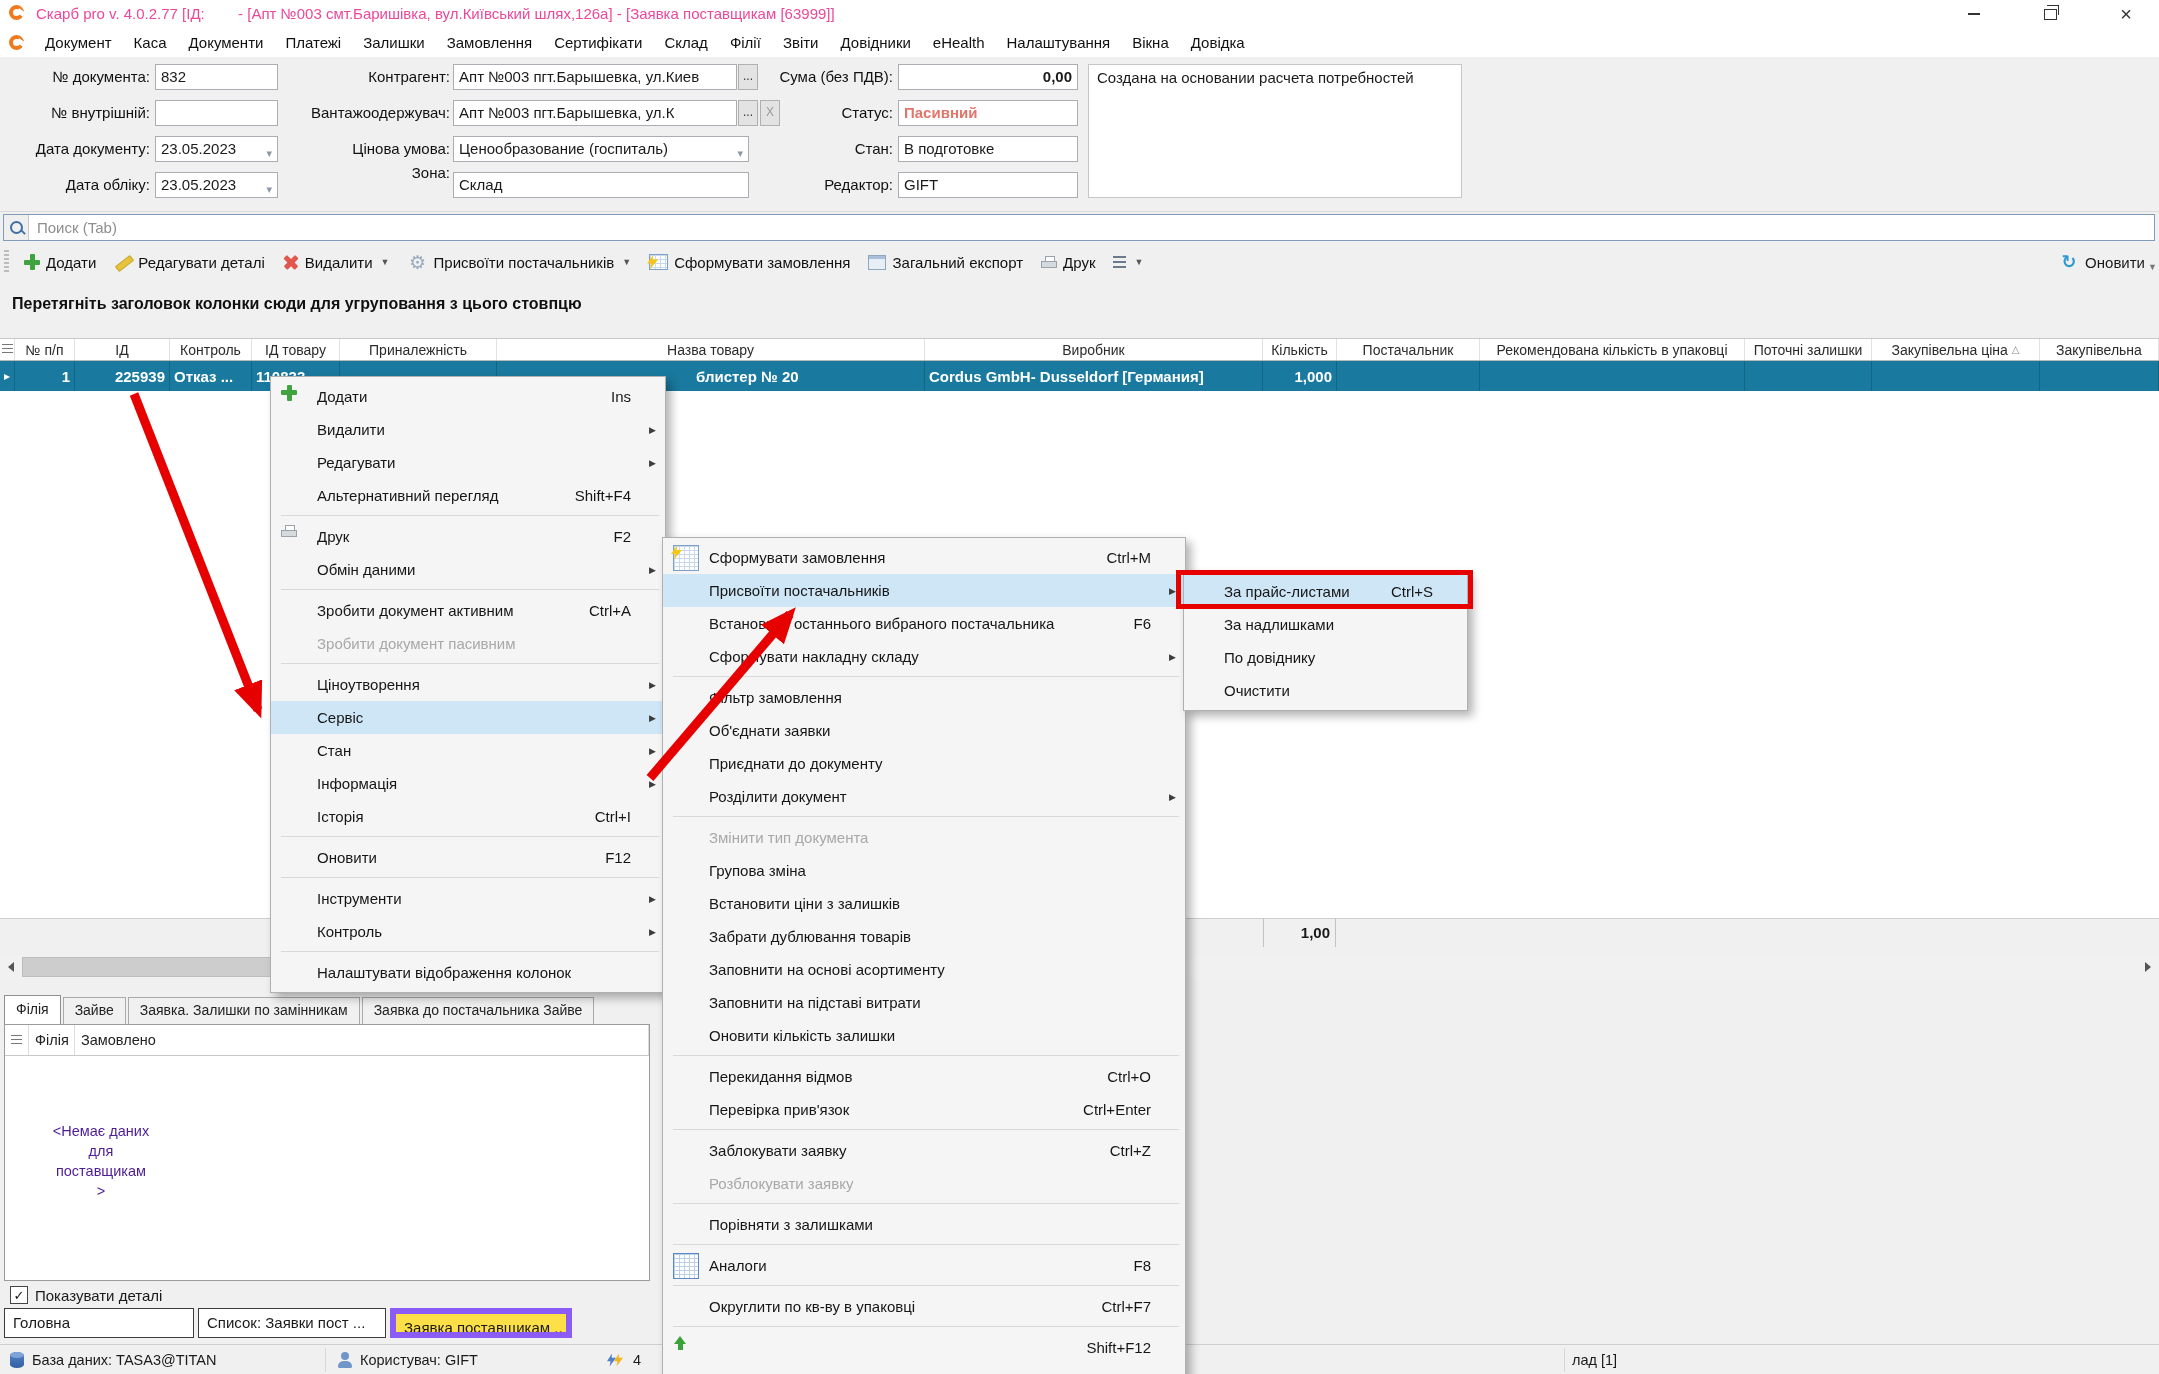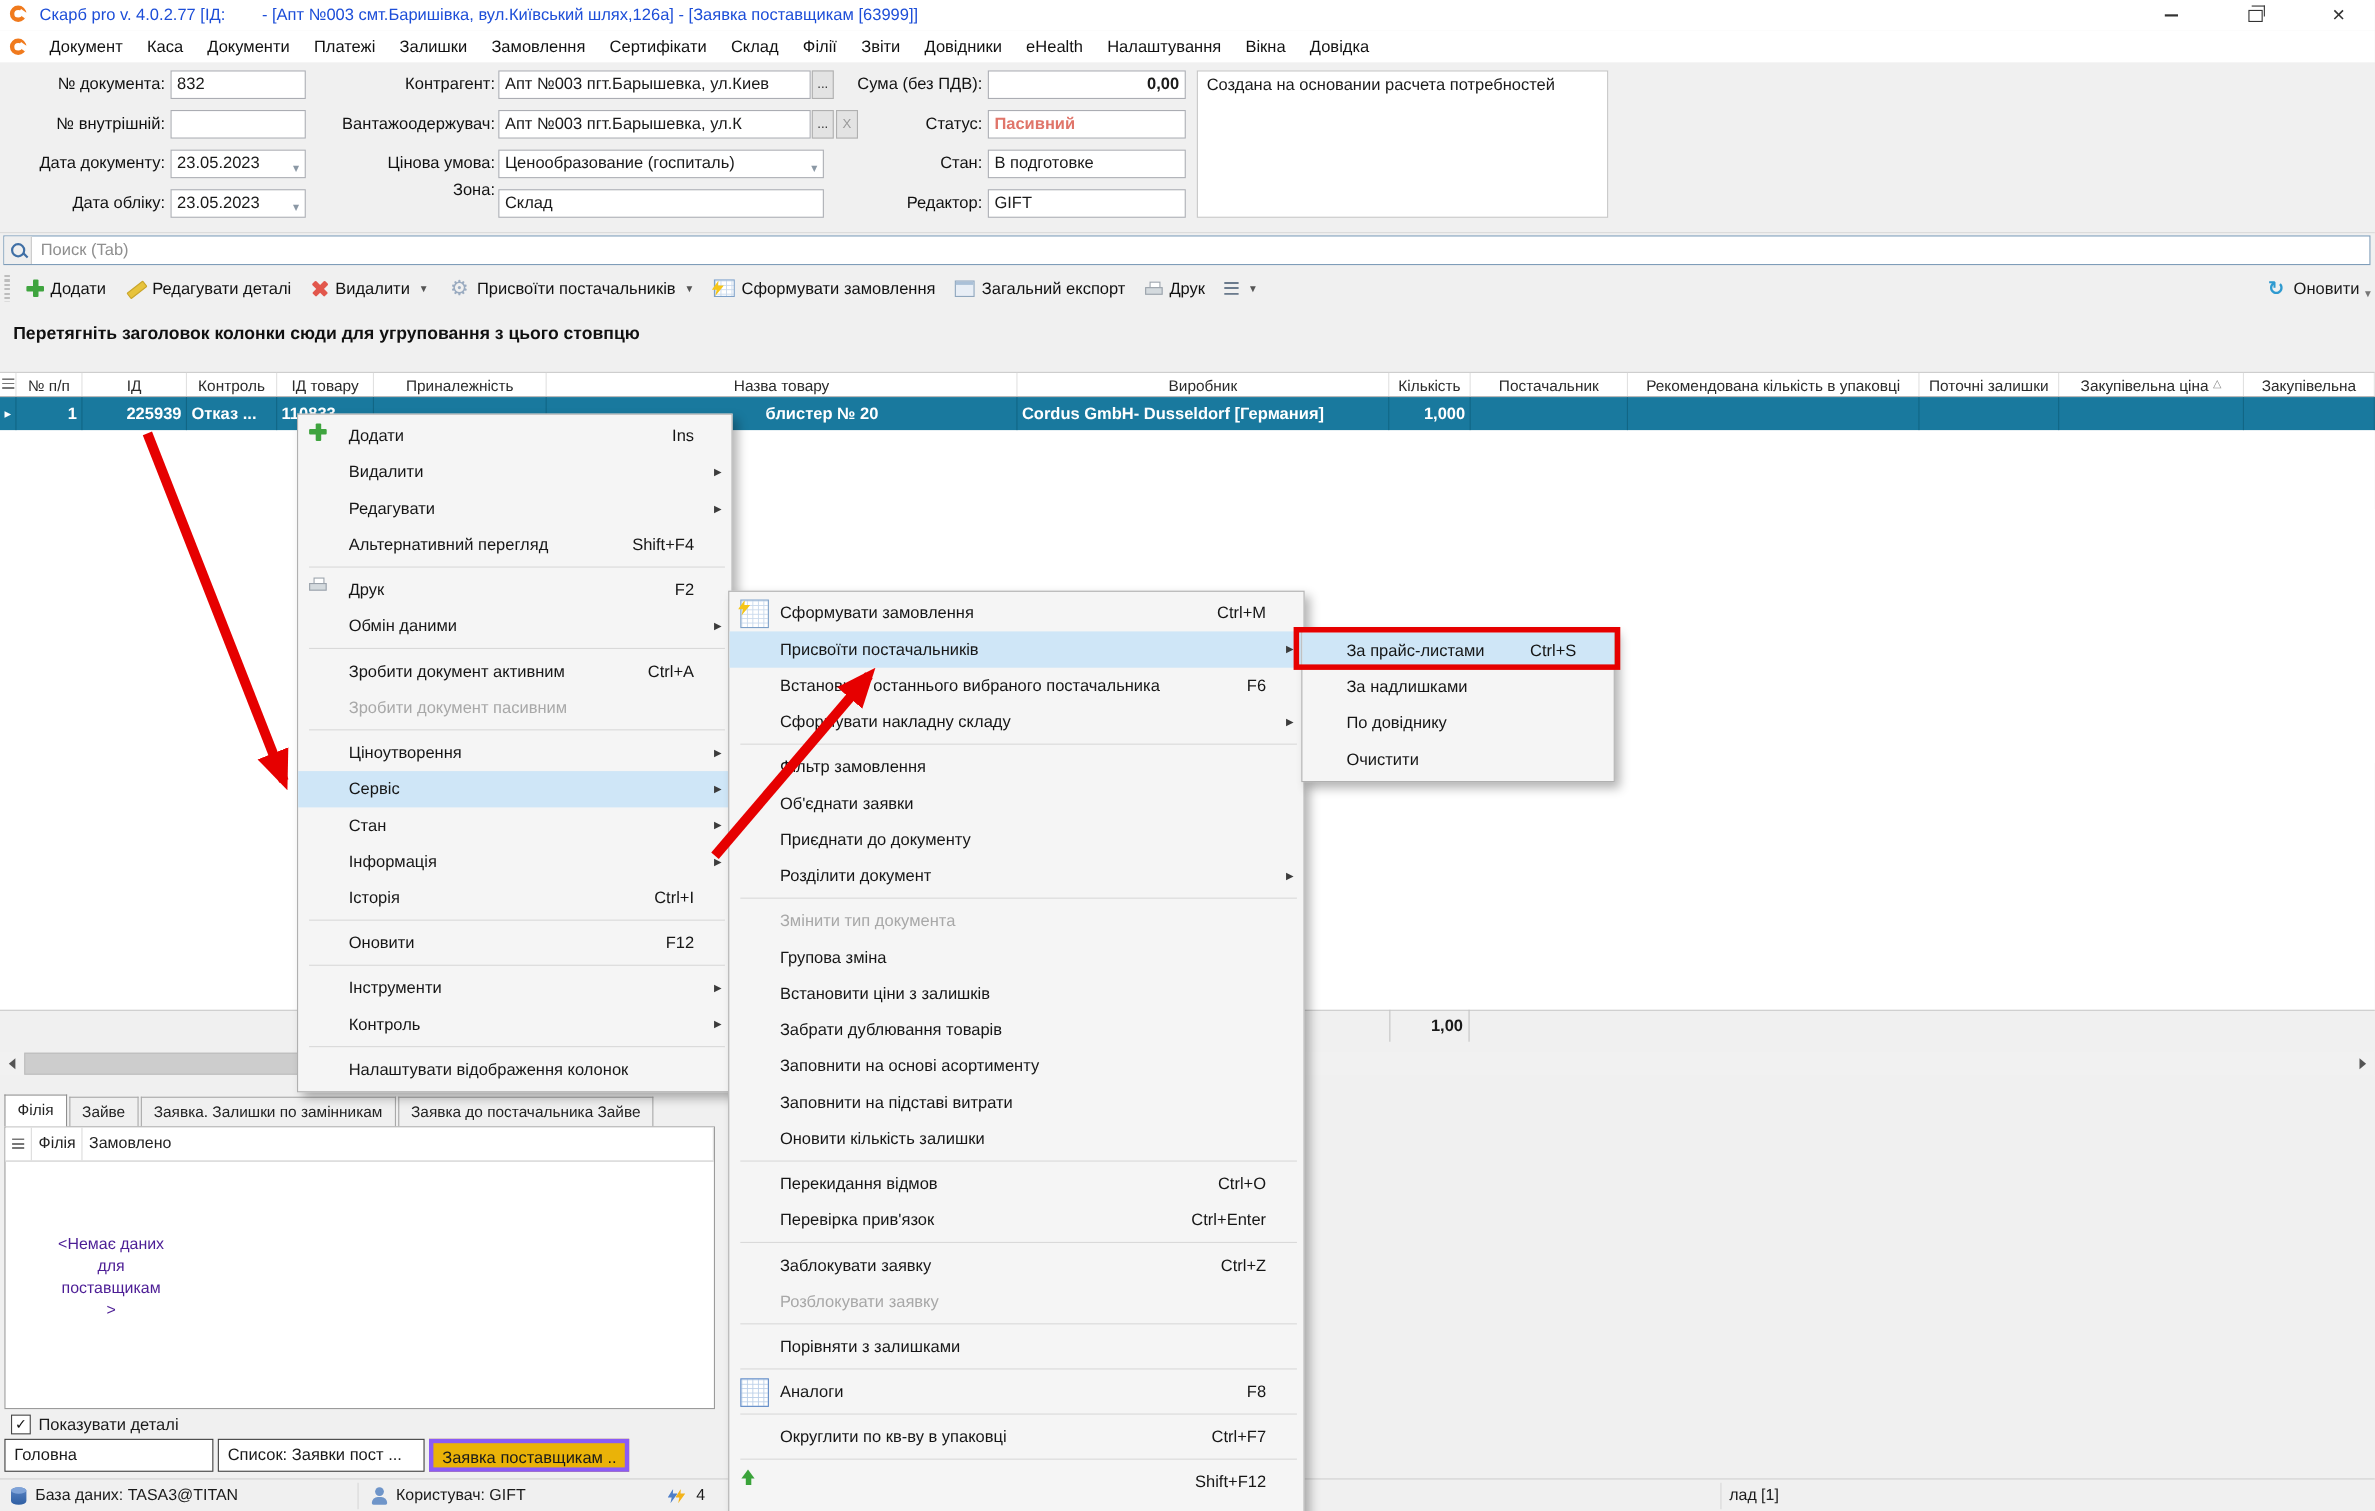--- a/index.html
+++ b/index.html
@@ -2,21 +2,21 @@
 <html><head>
 <meta charset="utf-8">
 <style>
   html,body{margin:0;padding:0;}
   body{width:2159px;height:1374px;position:relative;overflow:hidden;background:#f0f0f0;
        font-family:"Liberation Sans","DejaVu Sans",sans-serif;font-size:15px;color:#1a1a1a;
        -webkit-font-smoothing:antialiased;}
 
   
   .titlebar{position:absolute;left:0;top:0;width:2159px;height:28px;background:#ffffff;}
-  .title-text{position:absolute;left:36px;top:5px;font-size:15px;color:#1d4ed8;white-space:pre;}
+  .title-text{position:absolute;left:36px;top:5px;font-size:15px;color:#ec4899;white-space:pre;}
   .win-btn{position:absolute;top:0;width:44px;height:28px;display:flex;align-items:center;justify-content:center;color:#333;}
   .glyph-min{width:12px;height:0;border-top:2px solid #333;display:inline-block;}
   .glyph-restore{width:11px;height:9px;border:1.5px solid #333;display:inline-block;position:relative;background:#fff;}
   .glyph-restore::before{content:"";position:absolute;left:2px;top:-5px;width:11px;height:9px;border-top:1.5px solid #333;border-right:1.5px solid #333;}
   .glyph-close{font-size:20px;line-height:20px;color:#333;}
 
   
   .logo{width:15px;height:15px;border:4.5px solid #f07a1d;border-radius:50%;display:inline-block;position:relative;box-sizing:border-box;background:transparent;}
   .logo::after{content:"";position:absolute;right:-5px;top:1px;width:8px;height:5px;background:#fff;transform:rotate(35deg);}
   .logo-title{position:absolute;left:9px;top:5px;}
@@ -129,21 +129,21 @@
   .dbox{position:absolute;left:4px;top:1024px;width:646px;height:257px;background:#fff;border:1px solid #9b9b9b;box-sizing:border-box;}
   .dhead{display:flex;height:30px;border-bottom:1px solid #c9c9c9;background:#fff;}
   .dh{border-right:1px solid #dcdcdc;display:flex;align-items:center;padding:0 6px;font-size:14.5px;color:#222;box-sizing:border-box;}
   .dw1{width:24px;justify-content:center;} .dw2{width:46px;} .dw3{flex:1;}
   .dmsg{position:absolute;left:26px;top:96px;width:140px;text-align:center;font-size:14.5px;color:#4c1d95;line-height:20px;}
 
   
   .chkrow{position:absolute;left:10px;top:1286px;display:flex;align-items:center;gap:7px;font-size:15px;}
   .chkbox{width:16px;height:16px;background:#fff;border:1px solid #444;display:flex;align-items:center;justify-content:center;font-size:13px;color:#111;}
   .wtab{position:absolute;top:1308px;height:30px;background:#fff;border:1.5px solid #3c3c3c;box-sizing:border-box;font-size:15px;line-height:27px;padding:0 8px;white-space:nowrap;overflow:hidden;}
-  .wtab.active{background:#eab308;border:4px solid #8b5cf6;}
+  .wtab.active{background:#fde047;border:6px solid #8b5cf6;}
 
   
   .statusbar{position:absolute;left:0;top:1344px;width:2159px;height:30px;background:#f0f0f0;border-top:1px solid #cfcfcf;font-size:14.5px;}
   .sb-seg{position:absolute;top:0;height:30px;display:flex;align-items:center;gap:8px;}
   .sb-sep{position:absolute;top:3px;width:1px;height:24px;background:#d7d7d7;}
 
   
   .menu{position:absolute;background:#f5f5f5;border:1px solid #b0b0b0;box-shadow:5px 5px 9px rgba(0,0,0,.30);padding:3px 0;box-sizing:border-box;}
   .mi{position:relative;height:33px;display:flex;align-items:center;padding-left:46px;padding-right:34px;font-size:15px;color:#161616;}
   .mi.highlighted{background:#cfe6f7;}

